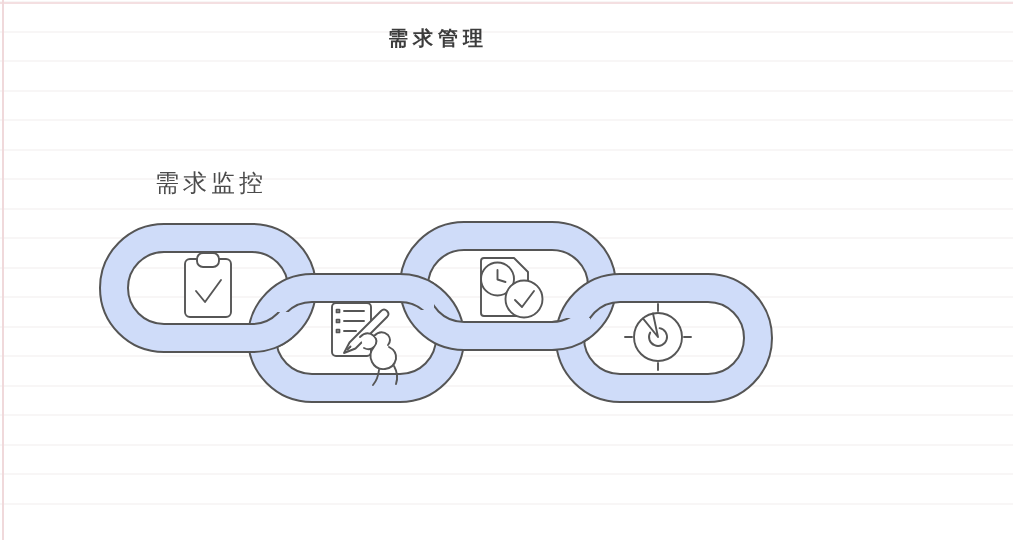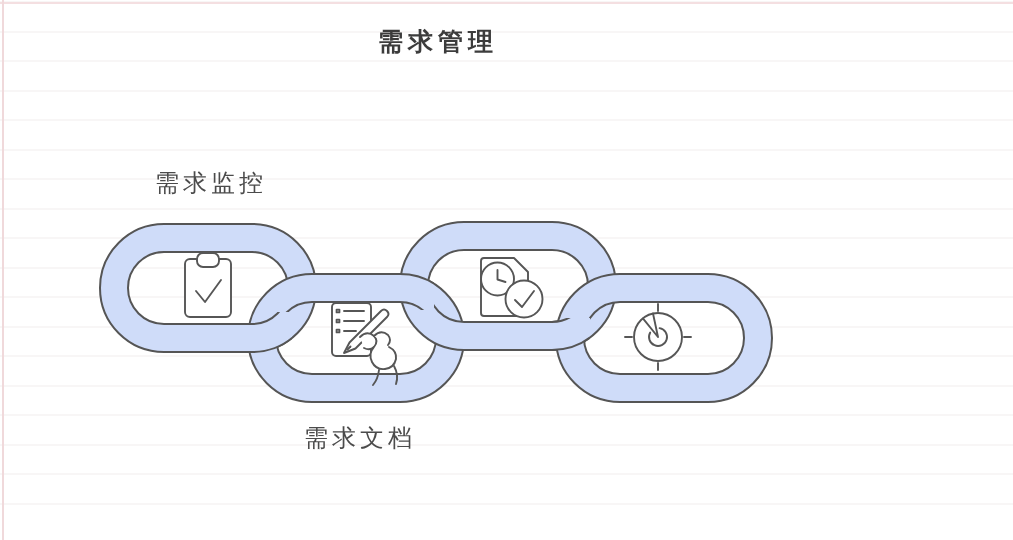--- a/index.html
+++ b/index.html
@@ -8,21 +8,21 @@
   .page{position:relative;width:1013px;height:540px;
         background-color:#ffffff;
         background-image:repeating-linear-gradient(to bottom,
           #ffffff 0px,#ffffff 28.3px,#f1eced 28.3px,#f1eced 29.5px);
         background-position:0 -26.5px;}
   .margin-line{position:absolute;left:2px;top:0;bottom:0;width:1.5px;
         background:#f0d9db;}
   .top-line{position:absolute;left:0;right:0;top:2px;height:1.5px;
         background:#f4dfe1;}
   .diagram-title{position:absolute;top:25px;left:438px;transform:translateX(-50%);
-        font-size:25px;font-weight:bold;letter-spacing:5px;color:#3c3c3c;
+        font-size:20px;font-weight:bold;letter-spacing:5px;color:#3c3c3c;
         white-space:nowrap;}
   .stage-label{position:absolute;transform:translateX(-50%);
         font-size:24px;letter-spacing:4px;color:#4b4b4b;white-space:nowrap;}
   .stage-label.l1{left:211px;top:167px;}
   .stage-label.l2{left:360px;top:422px;}
   .stage-label.l3{left:510px;top:167px;}
   .stage-label.l4{left:662px;top:422px;}
   svg.chain{position:absolute;left:0;top:0;}
   .icon-stroke{fill:none;stroke:#565656;stroke-width:1.9;
         stroke-linecap:round;stroke-linejoin:round;}
@@ -101,14 +101,13 @@
       <g>
         <path class="icon-stroke" d="M658,304 V311 M658,363 V370 M625,337 H632 M684,337 H691"></path>
         <circle class="icon-fill" cx="658" cy="337" r="24"></circle>
         <path class="icon-stroke" d="M658,337 L653,313.5 M658,337 L642.9,318.4"></path>
         <path class="icon-stroke" d="M650.2,332.5 A9,9 0 1 0 659.6,328.1"></path>
       </g>
     </g>
   </svg>
 
   <div class="stage-label l1">需求监控</div>
-  <div class="stage-label l2">需求文档</div>
 </div>
 
 </body></html>

